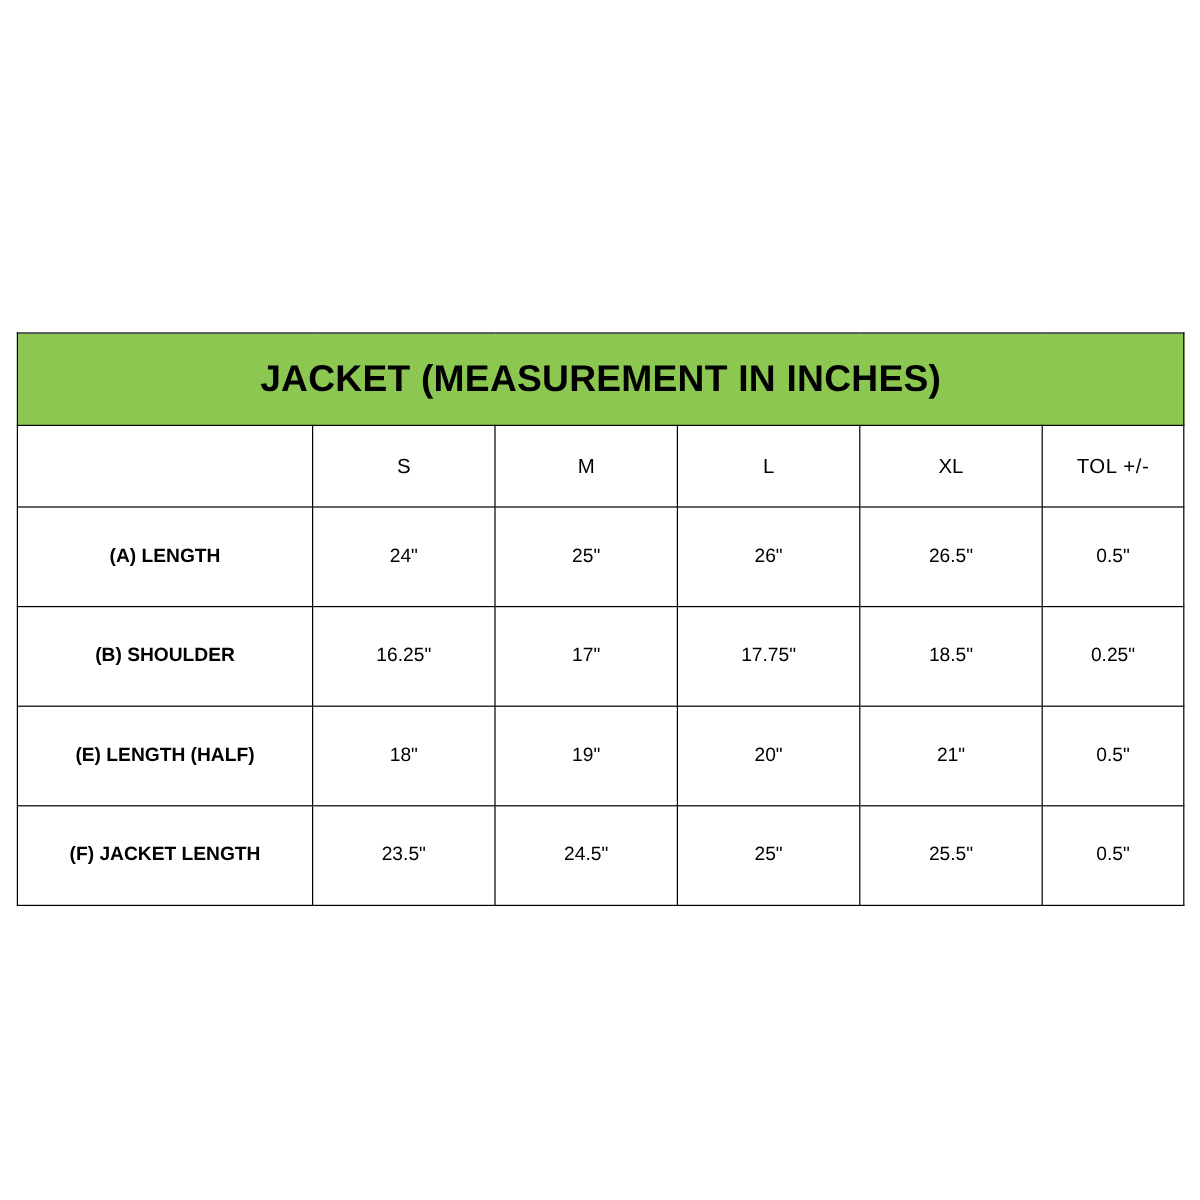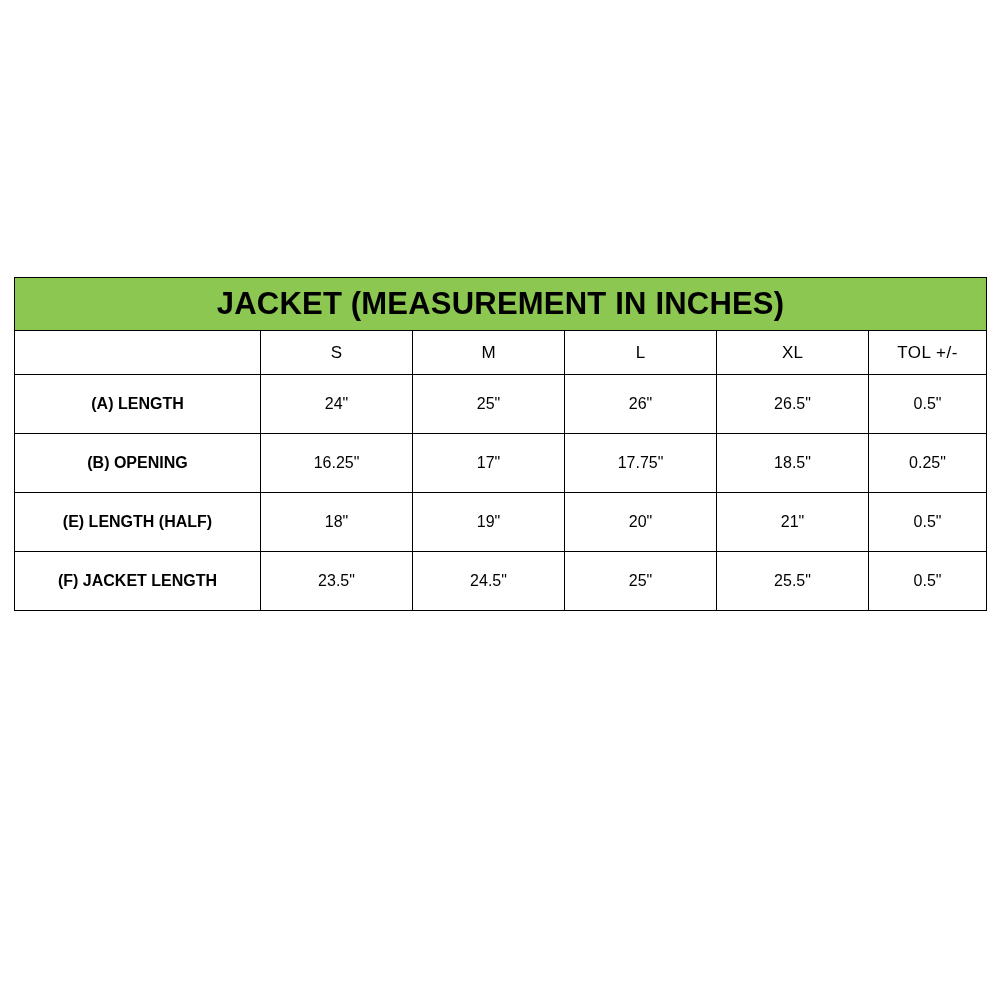--- a/index.html
+++ b/index.html
@@ -23,21 +23,21 @@
     top: 277px;
     width: 972px;
   }
   table.size-chart {
     border-collapse: collapse;
     width: 972px;
     table-layout: fixed;
   }
   table.size-chart td, table.size-chart th {
     border: 1px solid #000000;
-    padding: 0;
+    padding: 12px;
     text-align: center;
     vertical-align: middle;
   }
   .title-cell {
     background: #8CC751;
     height: 52px;
     font-size: 31px;
     font-weight: bold;
     color: #000000;
     letter-spacing: 0.2px;
@@ -98,21 +98,21 @@
         <tr class="data-row">
           <td class="row-label">(A) LENGTH</td>
           <td>24"</td>
           <td>25"</td>
           <td>26"</td>
           <td>26.5"</td>
           <td>0.5"</td>
         </tr>
 
         <tr class="data-row">
-          <td class="row-label">(B) OPENING</td>
+          <td class="row-label">(B) SHOULDER</td>
           <td>16.25"</td>
           <td>17"</td>
           <td>17.75"</td>
           <td>18.5"</td>
           <td>0.25"</td>
         </tr>
 
 
         <tr class="data-row">
           <td class="row-label">(E) LENGTH (HALF)</td>

